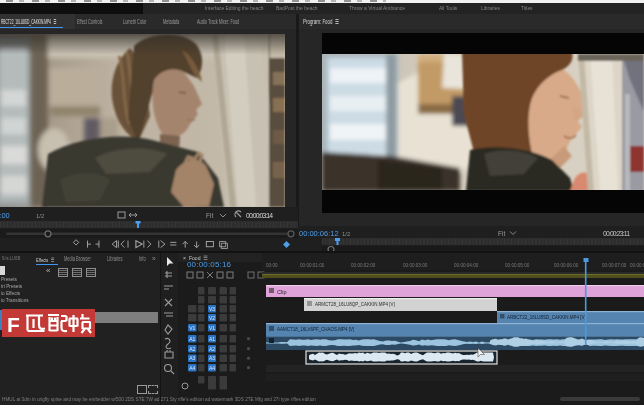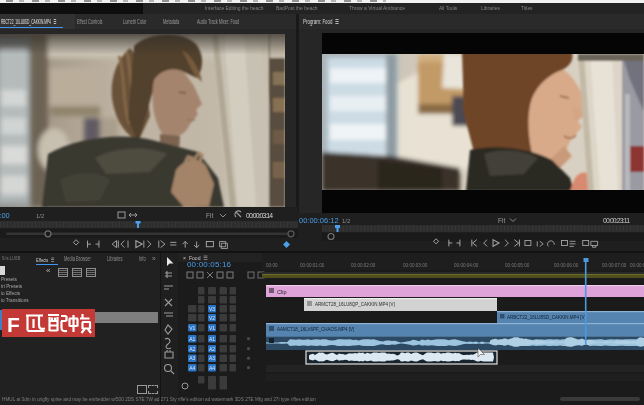--- a/index.html
+++ b/index.html
@@ -192,21 +192,21 @@
 <path d="M160,33 v8 m2,-8 l5,4 -5,4 m0,-4 h0"></path>
 <path d="M173,35 h7 m-7,3 h7"></path>
 <path d="M190,34 v7 m-3,-4 l3,-3 3,3"></path>
 <path d="M203,34 v7 m-3,-3 l3,3 3,-3"></path>
 <rect x="214" y="34" width="8" height="6"></rect>
 <path d="M229,34 h7 v6 h-7 z m2,2 h7 v6 h-7 z" stroke-width="0.9"></path>
 </g>
 <path d="M283,37.5 l3.5,-3.5 3.5,3.5 -3.5,3.5 z" fill="#4c9fe8"></path>
 </svg></div>
 
-<div class="abs" id="rctl" style="left:298px;top:207px;width:346px;height:46px">
+<div class="abs" id="rctl" style="left:298px;top:220px;width:346px;height:46px">
 <svg width="346" height="46" viewBox="0 0 346 46" font-family="Liberation Sans, sans-serif">
 <rect x="0" y="6" width="346" height="40" fill="#1f1f1f"></rect>
 <text x="1" y="16" font-size="7.5" fill="#4c9fe8">00:00:06:12</text>
 <text x="44" y="15.5" font-size="6" fill="#8c8c8c">1/2</text>
 <text x="200" y="15.5" font-size="6.5" fill="#9a9a9a">Fit</text>
 <path d="M212,11.5 l3,3 3,-3" stroke="#8a8a8a" stroke-width="1" fill="none"></path>
 <text x="305" y="15.5" font-size="6.8" fill="#c8c8c8" textLength="27">00:00:23:11</text>
 <rect x="24" y="18" width="322" height="7" fill="#2d2d2d"></rect>
 <line x1="24" y1="21.5" x2="346" y2="21.5" stroke="#373737" stroke-width="5" stroke-dasharray="1 2.5"></line>
 <rect x="37" y="18" width="5" height="3" fill="#4ba0f0"></rect>

